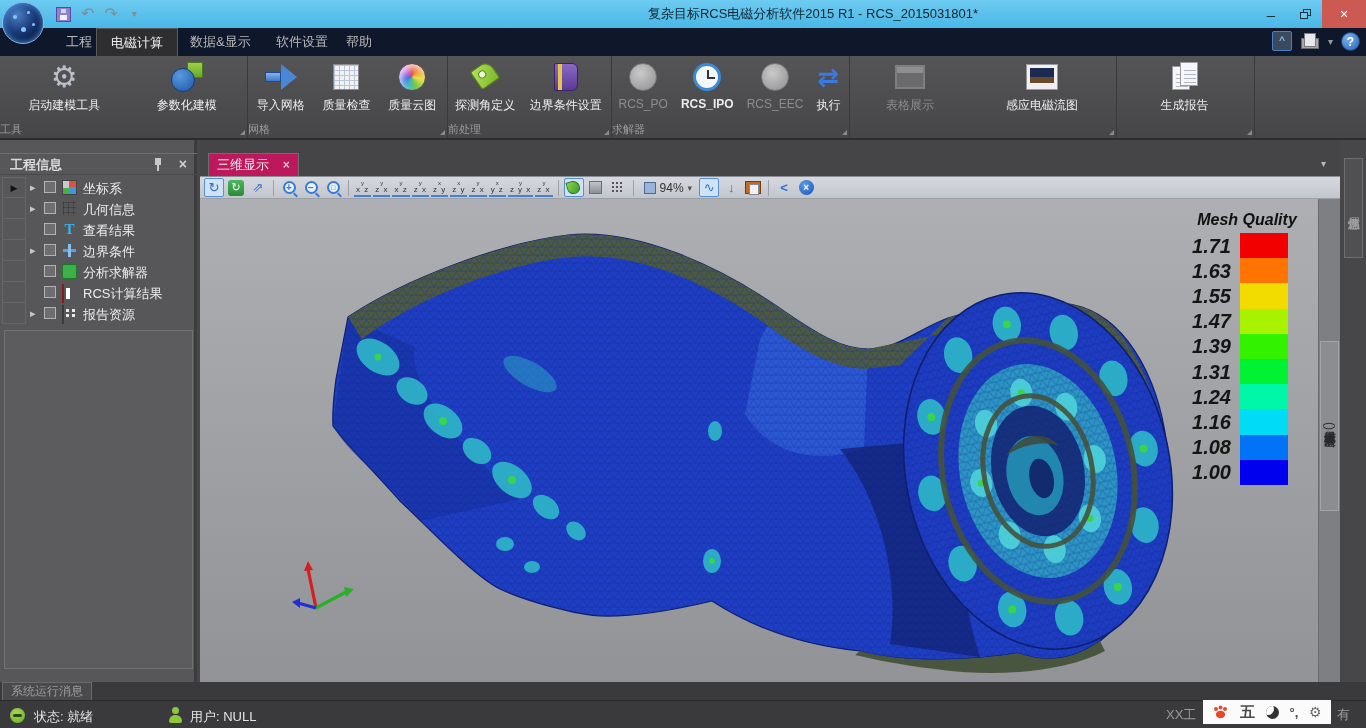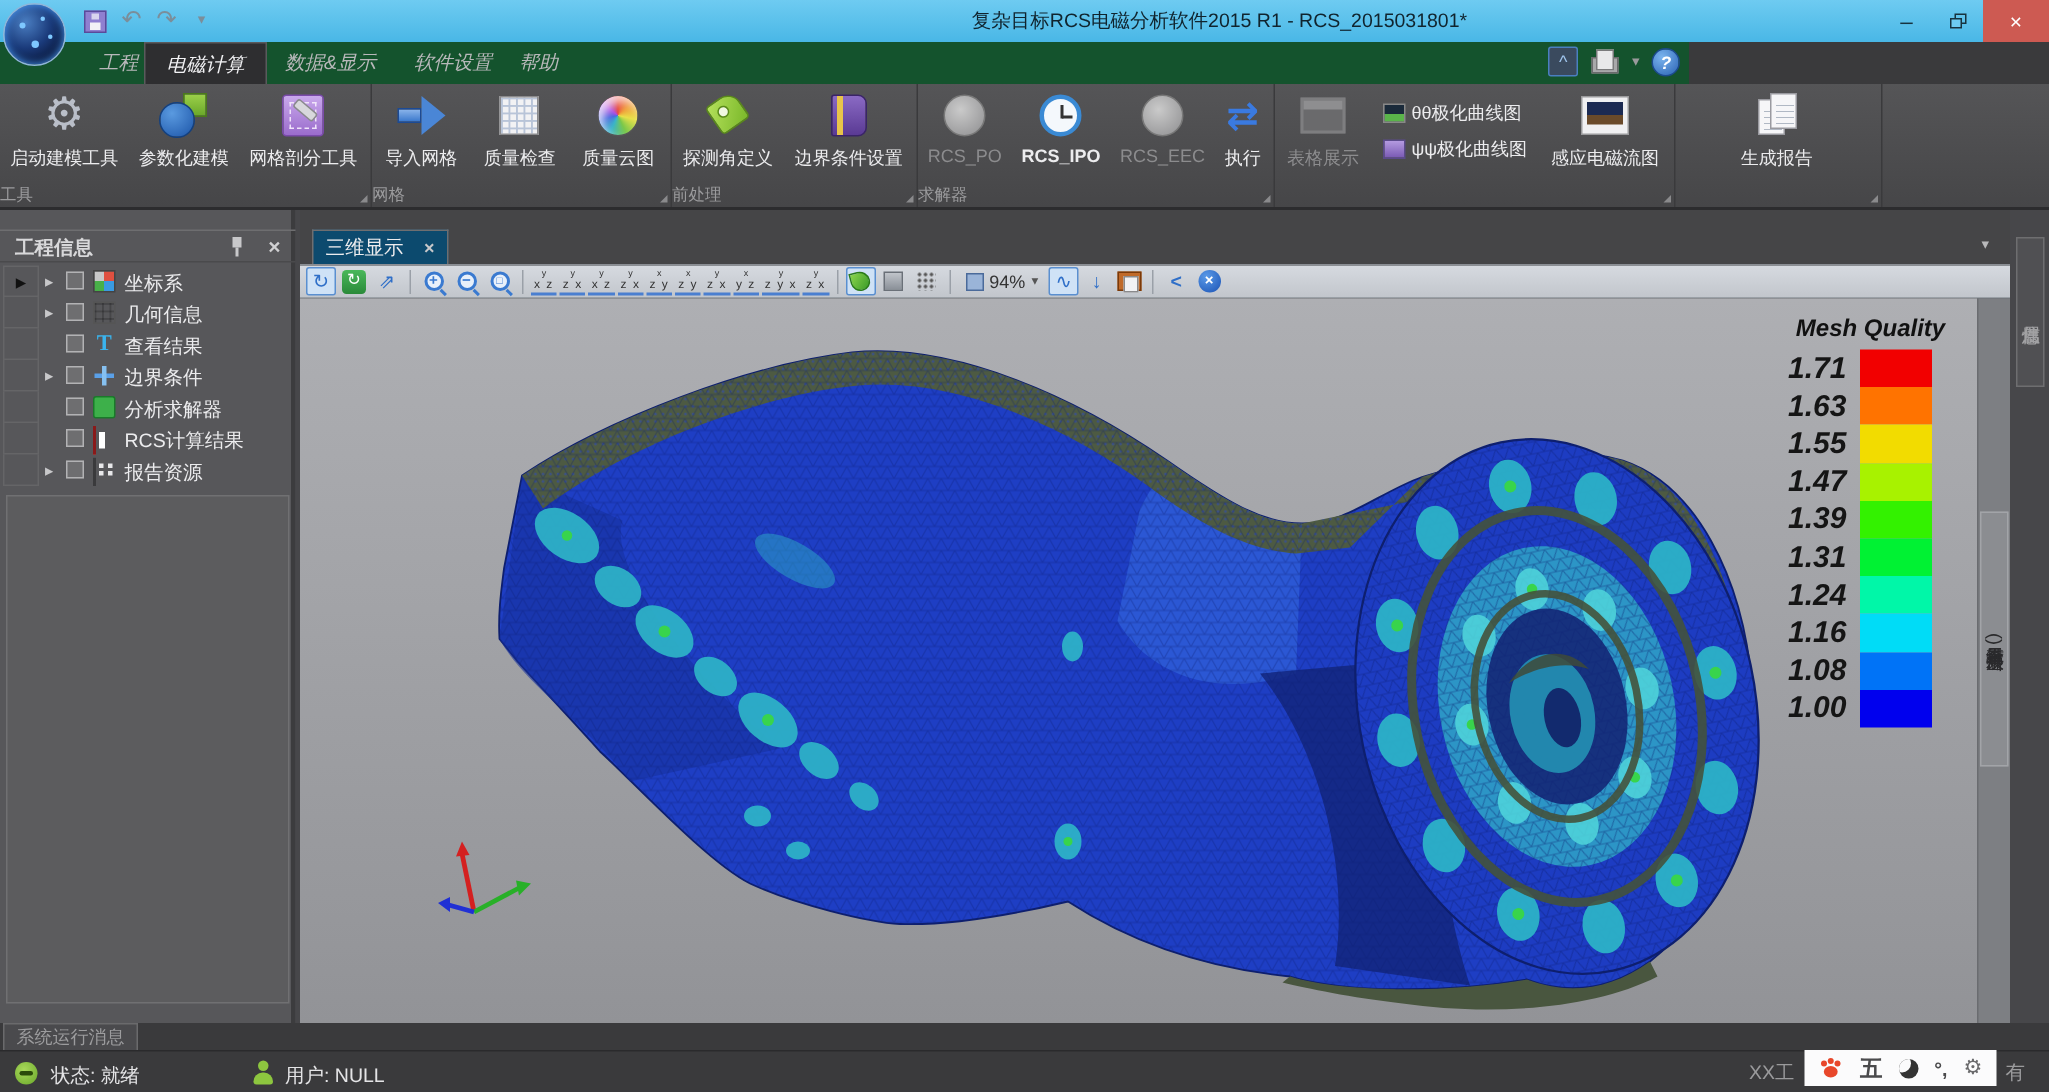--- a/index.html
+++ b/index.html
@@ -23,21 +23,21 @@
   .wbtn { width:34px; height:28px; display:flex; align-items:center; justify-content:center;
     color:#17333f; font-size:15px; }
   .wbtn.close { width:44px; background:#cd5a52; color:#fff; font-size:14px; }
   .restore-ic { position:relative; width:11px; height:10px; }
   .restore-ic b { position:absolute; border:1.5px solid #17333f; width:8px; height:7px; }
   .restore-ic b:first-child { right:0; top:0; } .restore-ic b:last-child { left:0; bottom:0; background:#6ecbf1; }
   #title-text { position:absolute; left:400px; right:140px; top:0; height:28px; line-height:28px;
     text-align:center; font-size:13px; color:#10242e; }
 
   
-  #tabrow { position:absolute; left:0; top:28px; width:1126px; height:28px; background:#14532d;font-style:italic; }
+  #tabrow { position:absolute; left:0; top:28px; width:1366px; height:28px; background:#0f172a; }
   .mtab { position:absolute; top:0; height:28px; line-height:28px; padding:0 14px; font-size:13px;
     color:#b8b8ba; }
   .mtab.active { background:#2e2e30; color:#f2f2f4; border:1px solid #5a5a5c; border-bottom:none; }
   #tabrow-icons { position:absolute; right:6px; top:3px; display:flex; gap:8px; align-items:center; }
   .collapse-btn { width:20px; height:20px; border:1px solid #4a7fc0; background:#3a4a5e; color:#9fc4ec;
     font-size:12px; text-align:center; line-height:18px; border-radius:2px; }
   .printer-ic { width:20px; height:18px; position:relative; }
   .printer-ic:before { content:""; position:absolute; left:1px; top:6px; width:16px; height:9px; background:#a8a8aa; border:1px solid #6a6a6c; }
   .printer-ic:after { content:""; position:absolute; left:4px; top:1px; width:10px; height:12px; background:#e8e8ea; border:1px solid #7a7a7c; }
   .help-ic { width:19px; height:19px; border-radius:50%; background:radial-gradient(circle at 35% 30%, #7ab4ee, #2a62b4);
@@ -123,21 +123,21 @@
   .ti-bound:after { content:""; position:absolute; left:6px; top:1px; width:3px; height:13px; background:#86c0f0; }
   .ti-solver { background:#3db04a; border:1px solid #1a7a2a; border-radius:2px; }
   .ti-rcs { background:#d84848; border:1px solid #8a1a1a; position:relative; }
   .ti-rcs:before { content:""; position:absolute; inset:3px; border:2px solid #fff; }
   .ti-report { background:#787a7e; border:1px solid #3a3a3c; position:relative; }
   .ti-report:before { content:""; position:absolute; left:3px; top:3px; width:3px; height:3px; background:#e8e8ea; box-shadow:6px 0 #e8e8ea,0 5px #e8e8ea,6px 5px #e8e8ea; }
   #lp-sunken { position:absolute; left:4px; top:190px; width:189px; height:339px; border:1px solid #707072; background:#5c5c5e; }
 
   
   #viewport { position:absolute; left:200px; top:0; width:1140px; height:542px; background:#454547; }
-  #vp-tab { position:absolute; left:8px; top:13px; height:23px; padding:0 8px; background:#0c4a6e;
+  #vp-tab { position:absolute; left:8px; top:13px; height:23px; padding:0 8px; background:#be185d;
     border:1px solid #6e6e70; border-bottom:none; font-size:13px; color:#ececee; line-height:22px;text-align:center; }
   #vp-tab .x { margin-left:10px; color:#c8c8ca; font-weight:bold; font-size:12px; }
   .vp-caret { position:absolute; right:14px; top:18px; color:#b8b8ba; font-size:10px; }
   #vp-toolbar { position:absolute; left:0; top:36px; width:1140px; height:23px;
     background:linear-gradient(#d6dae0,#c2c6cc); border-top:1px solid #8a8e94; border-bottom:1px solid #9aa0a6;
     display:flex; align-items:center; padding-left:4px; gap:2px; }
   .vbtn { height:19px; min-width:20px; display:flex; align-items:center; justify-content:center; border:1px solid transparent; border-radius:2px; font-size:13px; color:#2f6fc8; }
   .vbtn.on { border-color:#5a8fd0; background:#cfe2f6; }
   .vsep { width:1px; height:16px; background:#9aa0a8; margin:0 3px; }
   .sync-ic { width:16px; height:16px; border-radius:3px; background:linear-gradient(#4ab85a,#2a8a3a); color:#fff; font-size:11px; text-align:center; line-height:15px; }
@@ -248,26 +248,20 @@
         </div>
         <div class="bigbtn">
           <div class="ic">
               <span class="ic-param">
                 <span class="sq"></span>
                 <span class="ci"></span>
               </span>
             </div>
           <div class="bl">参数化建模</div>
         </div>
-        <div class="bigbtn">
-          <div class="ic">
-              <span class="ic-meshtool"></span>
-            </div>
-          <div class="bl">网格剖分工具</div>
-        </div>
       </div>
       <div class="glabel">工具</div>
       <span class="corner"></span>
     </div>
 
     <div class="rgroup" style="left:248px; width:200px;">
       <div class="btnrow">
         <div class="bigbtn">
           <div class="ic">
               <span class="ic-import">
@@ -344,30 +338,20 @@
       <span class="corner"></span>
     </div>
 
     <div class="rgroup" style="left:850px; width:267px;">
       <div class="btnrow">
         <div class="bigbtn disabled">
           <div class="ic">
               <span class="ic-table-off"></span>
             </div>
           <div class="bl">表格展示</div>
-        </div>
-        <div class="stackcol">
-          <div class="smallbtn">
-            <span class="ic-theta"></span>
-            <span>θθ极化曲线图</span>
-          </div>
-          <div class="smallbtn">
-            <span class="ic-psi"></span>
-            <span>ψψ极化曲线图</span>
-          </div>
         </div>
         <div class="bigbtn">
           <div class="ic">
               <span class="ic-photo"></span>
             </div>
           <div class="bl">感应电磁流图</div>
         </div>
       </div>
       <span class="corner"></span>
     </div>

